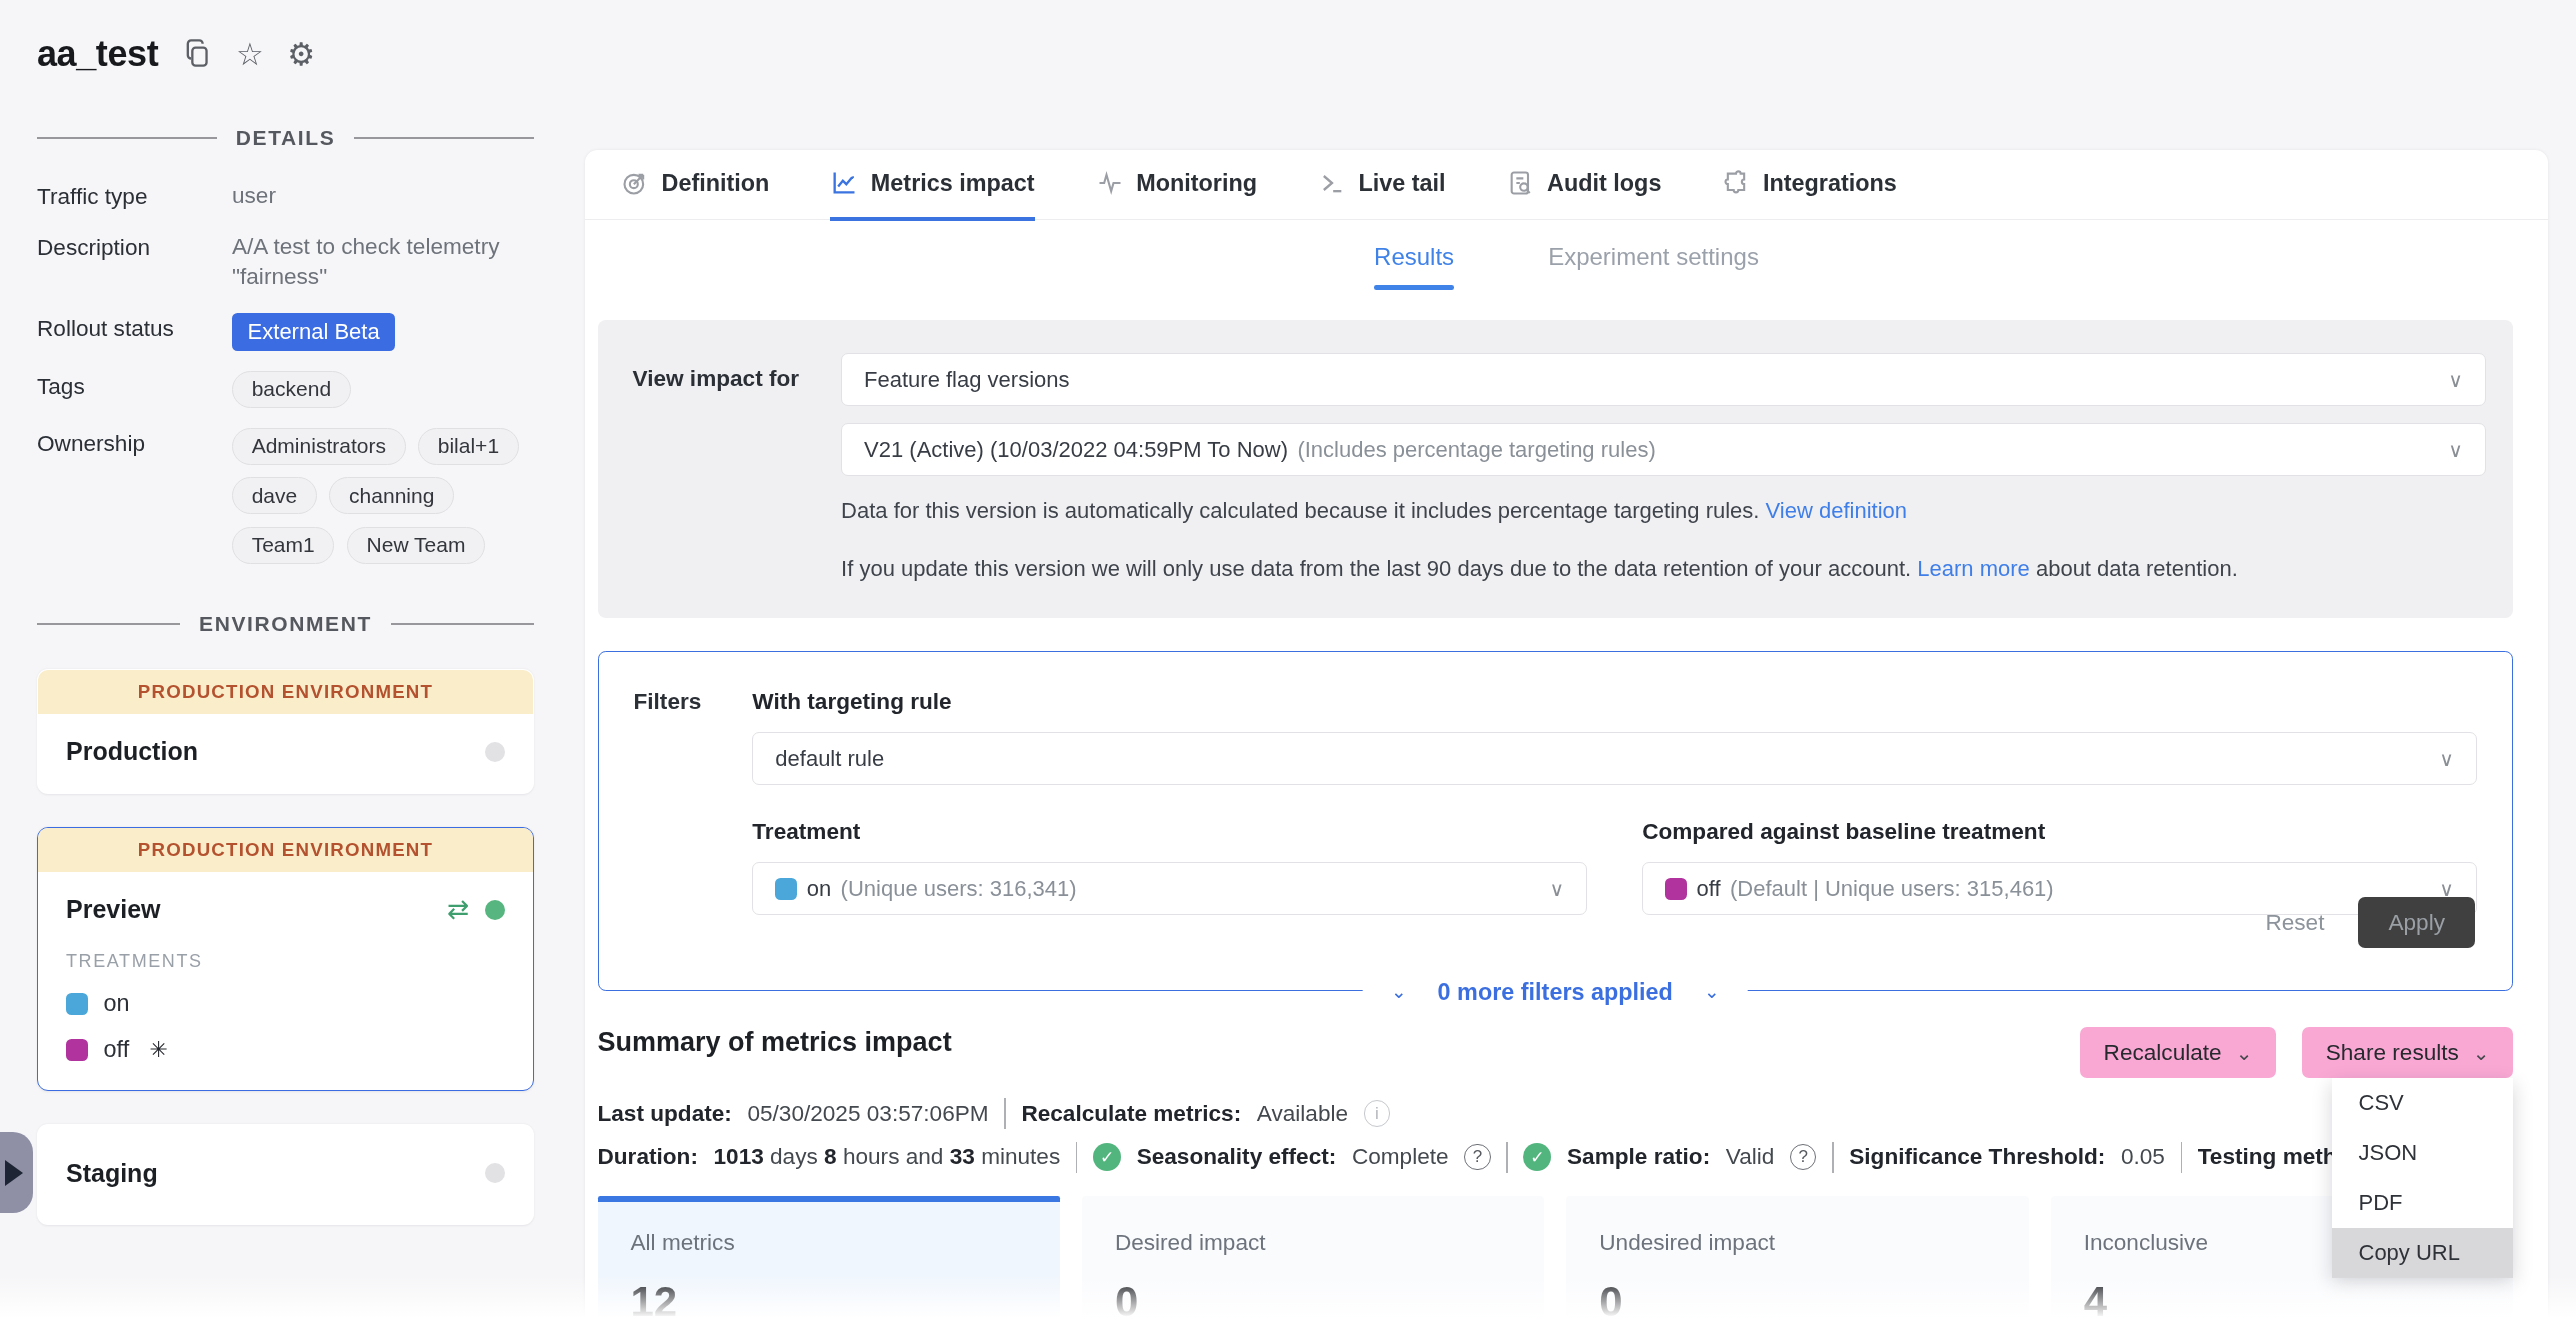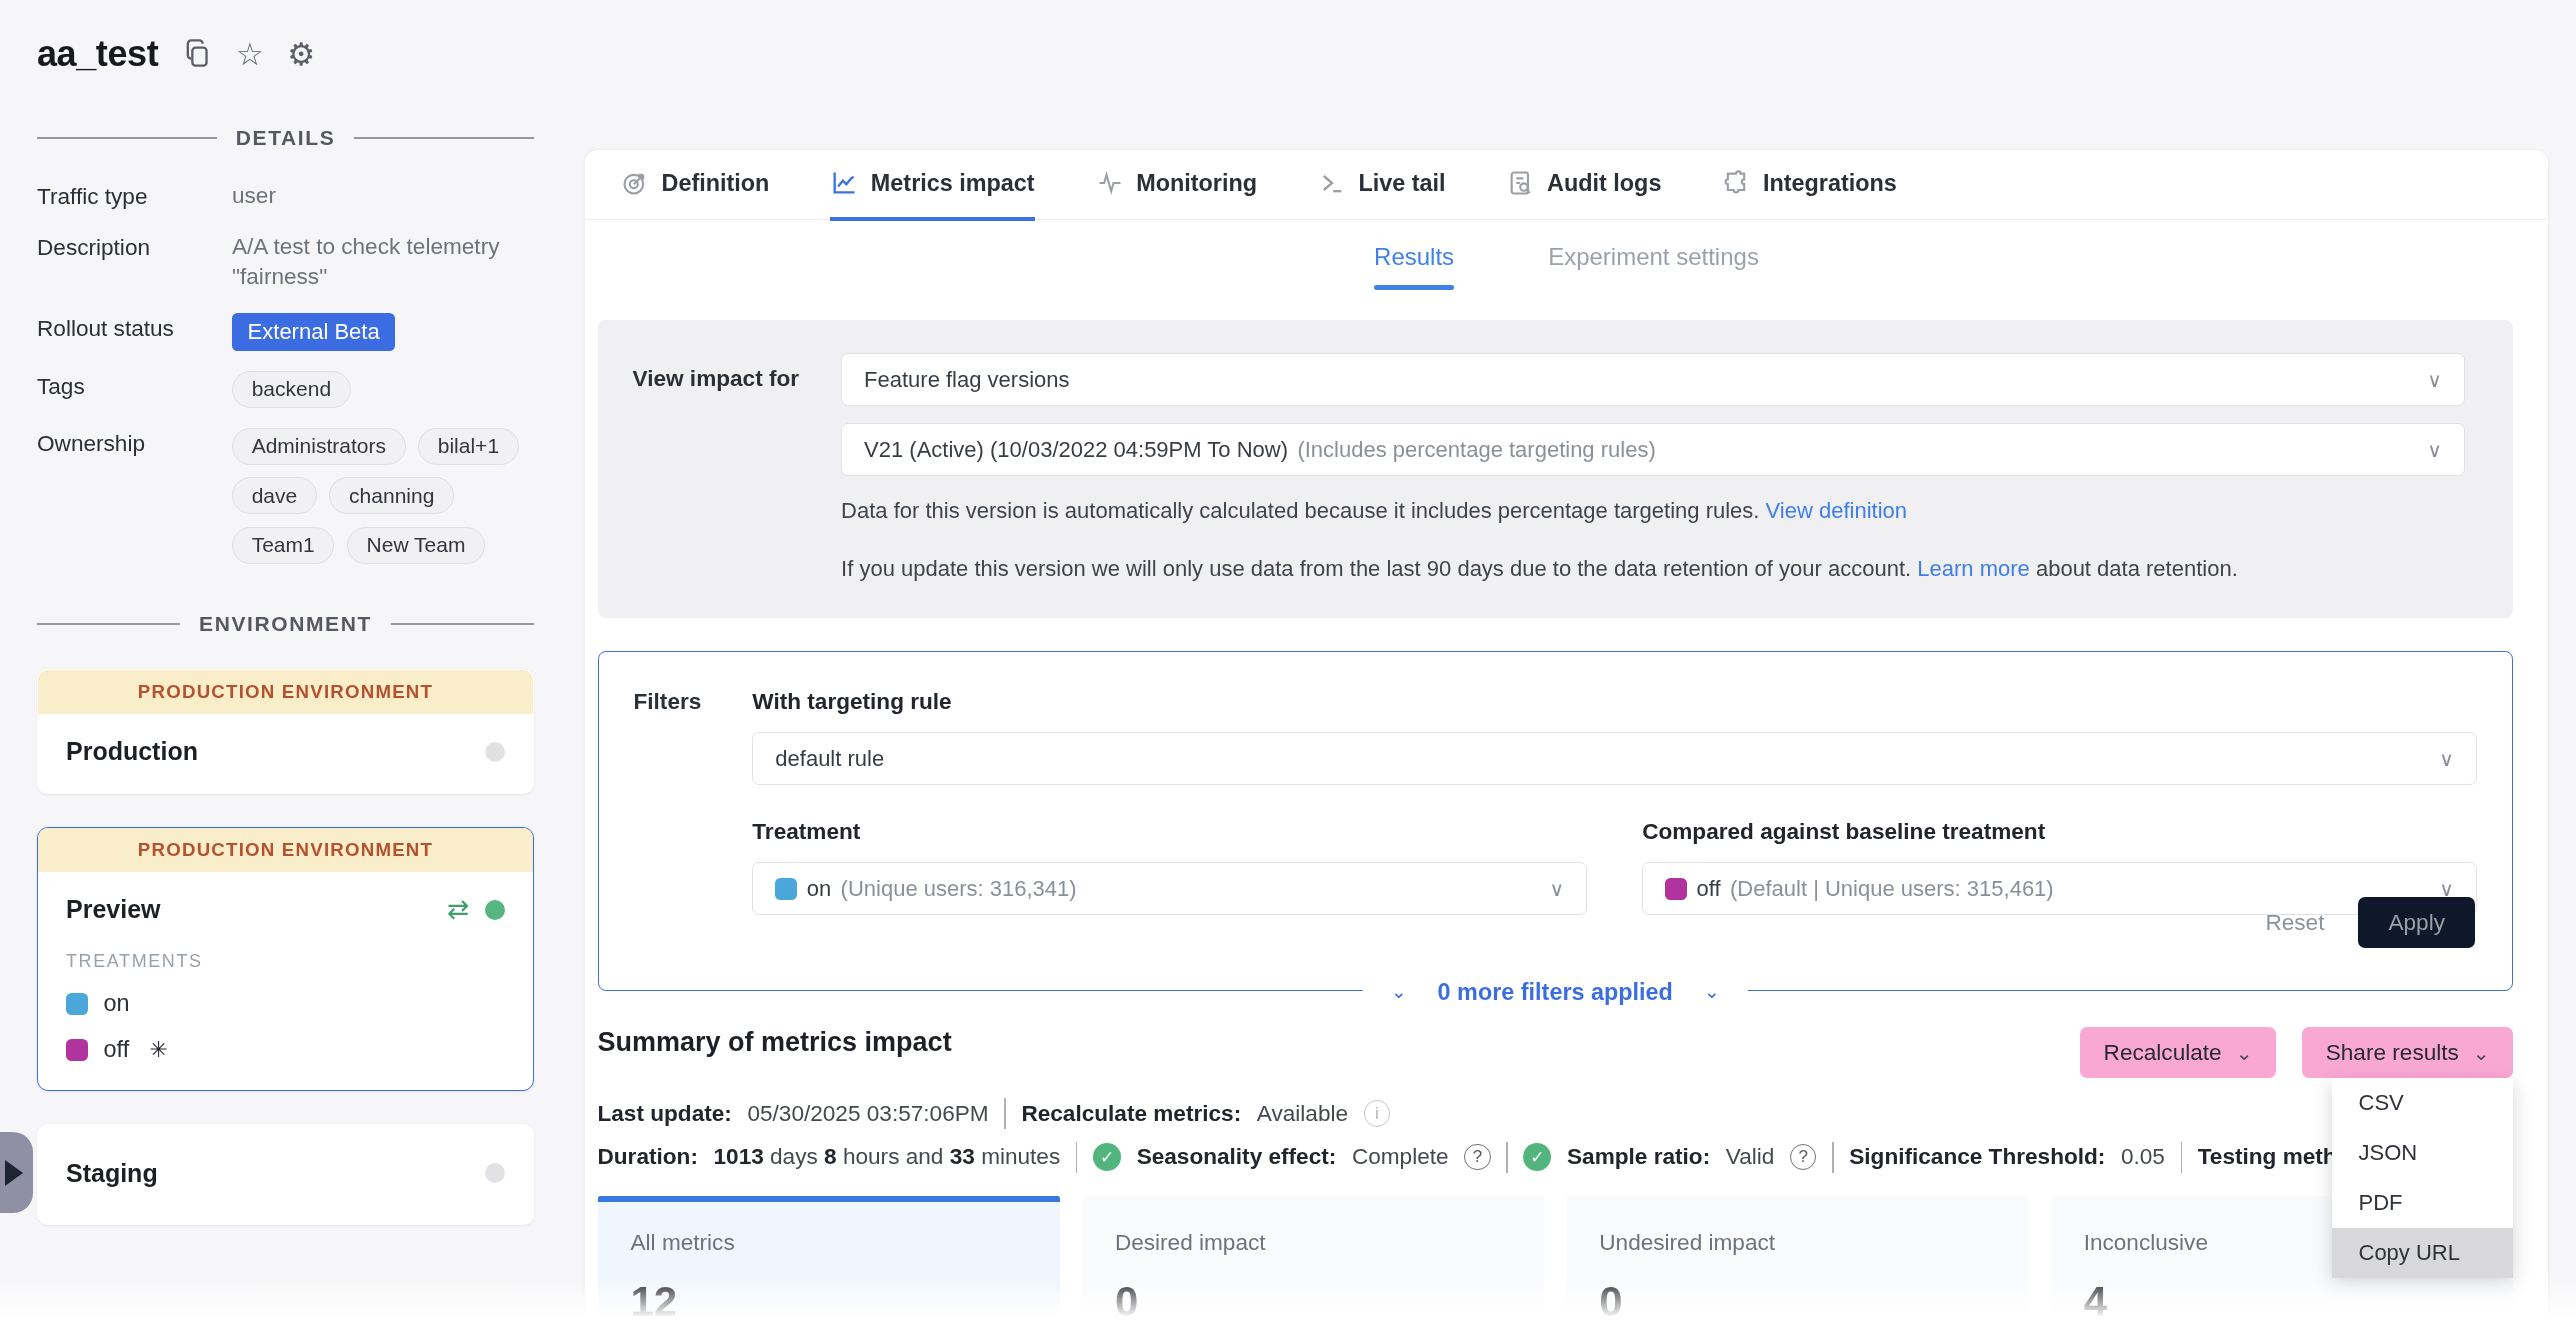--- a/index.html
+++ b/index.html
@@ -56,42 +56,42 @@
   .tab { display:flex; align-items:center; gap:12.5px; font-size:23.4px; font-weight:bold; color:#2b2f36; border-bottom:4.7px solid transparent; margin-bottom:-1.6px; cursor:pointer; }
   .tab .ticon { display:flex; }
   .tab.active { border-bottom-color:#3b74e0; }
 
   .subtabs { display:flex; justify-content:center; gap:94px; margin-top:23.4px; }
   .subtab { font-size:24px; color:#9ba1aa; cursor:pointer; text-align:center; }
   .subtab.active { color:#3f82e8; }
   .subtab .ul { height:4.7px; border-radius:2.3px; background:transparent; margin-top:14px; }
   .subtab.active .ul { background:#3f82e8; }
 
-  .impact-box { margin:30px 35px 0 12.5px; background:#f0f0f2; border-radius:7.8px; padding:33px 48px 36px 35px; display:flex; gap:42px; }
+  .impact-box { margin:30px 35px 0 12.5px; background:#f0f0f2; border-radius:7.8px; padding:33px 27px 36px 35px; display:flex; gap:42px; }
   .impact-label { font-size:22.6px; font-weight:bold; white-space:nowrap; padding-top:12.5px; }
   .impact-right { flex:1; }
   .select { background:#fff; border:1.6px solid #e2e2e6; border-radius:7px; height:53px; display:flex; align-items:center; padding:0 22px; font-size:22px; color:#383d45; }
   .select .grow { flex:1; display:flex; align-items:center; gap:9.4px; min-width:0; white-space:nowrap; overflow:hidden; }
   .chev { color:#8a8f96; font-size:20px; line-height:1; }
   .muted { color:#8a9098; }
   .note-line { margin-top:22px; font-size:22px; color:#3f444c; }
   .note-line + .note-line { margin-top:32px; }
   .link { color:#3f7ee8; cursor:pointer; }
   .mt22 { margin-top:17px; }
 
   .filters-box { margin:33px 35px 0 12.5px; background:#fff; border:1.6px solid #3b6fe0; border-radius:7.8px; padding:37px 35px 75px 35px; display:flex; gap:51px; position:relative; }
   .filters-title { font-size:22.6px; font-weight:bold; white-space:nowrap; }
   .filters-right { flex:1; }
   .flabel { font-size:22.6px; font-weight:bold; color:#22262c; }
   .filters-row2 { display:flex; gap:55px; margin-top:34px; }
   .fcol { flex:1; min-width:0; }
   .fcol .select { margin-top:17px; }
   .filters-actions { position:absolute; right:37px; bottom:42px; display:flex; align-items:center; gap:34px; }
   .reset-btn { font-size:22.6px; color:#8d939b; cursor:pointer; }
-  .apply-btn { background:#0f172a; color:#9aa0a6; font-size:22.6px; padding:12.5px 30px; border-radius:7px; border:none; cursor:pointer; }
+  .apply-btn { background:#404040; color:#9aa0a6; font-size:22.6px; padding:12.5px 30px; border-radius:7px; border:none; cursor:pointer; }
   .more-pill { position:absolute; left:50%; bottom:-18.7px; transform:translateX(-50%); background:#fff; padding:3.1px 28px; display:flex; align-items:center; gap:31px; }
   .more-pill .txt { color:#3b6fe0; font-size:23.4px; font-weight:bold; white-space:nowrap; }
   .more-pill .mchev { color:#3b6fe0; font-size:18.7px; }
 
   .summary { margin:36px 35px 0 12.5px; position:relative; }
   .summary-head { display:flex; justify-content:space-between; }
   .summary-title { font-size:27px; font-weight:bold; color:#1d2025; }
   .sum-buttons { display:flex; gap:26.5px; }
   .gbtn { background:#f9a8d4; border:none; border-radius:7px; font-size:22.6px; color:#26292e; padding:12.5px 23.4px; display:flex; align-items:center; gap:14px; cursor:pointer; font-family:inherit; }
   .gbtn .chev { color:#44474c; }

